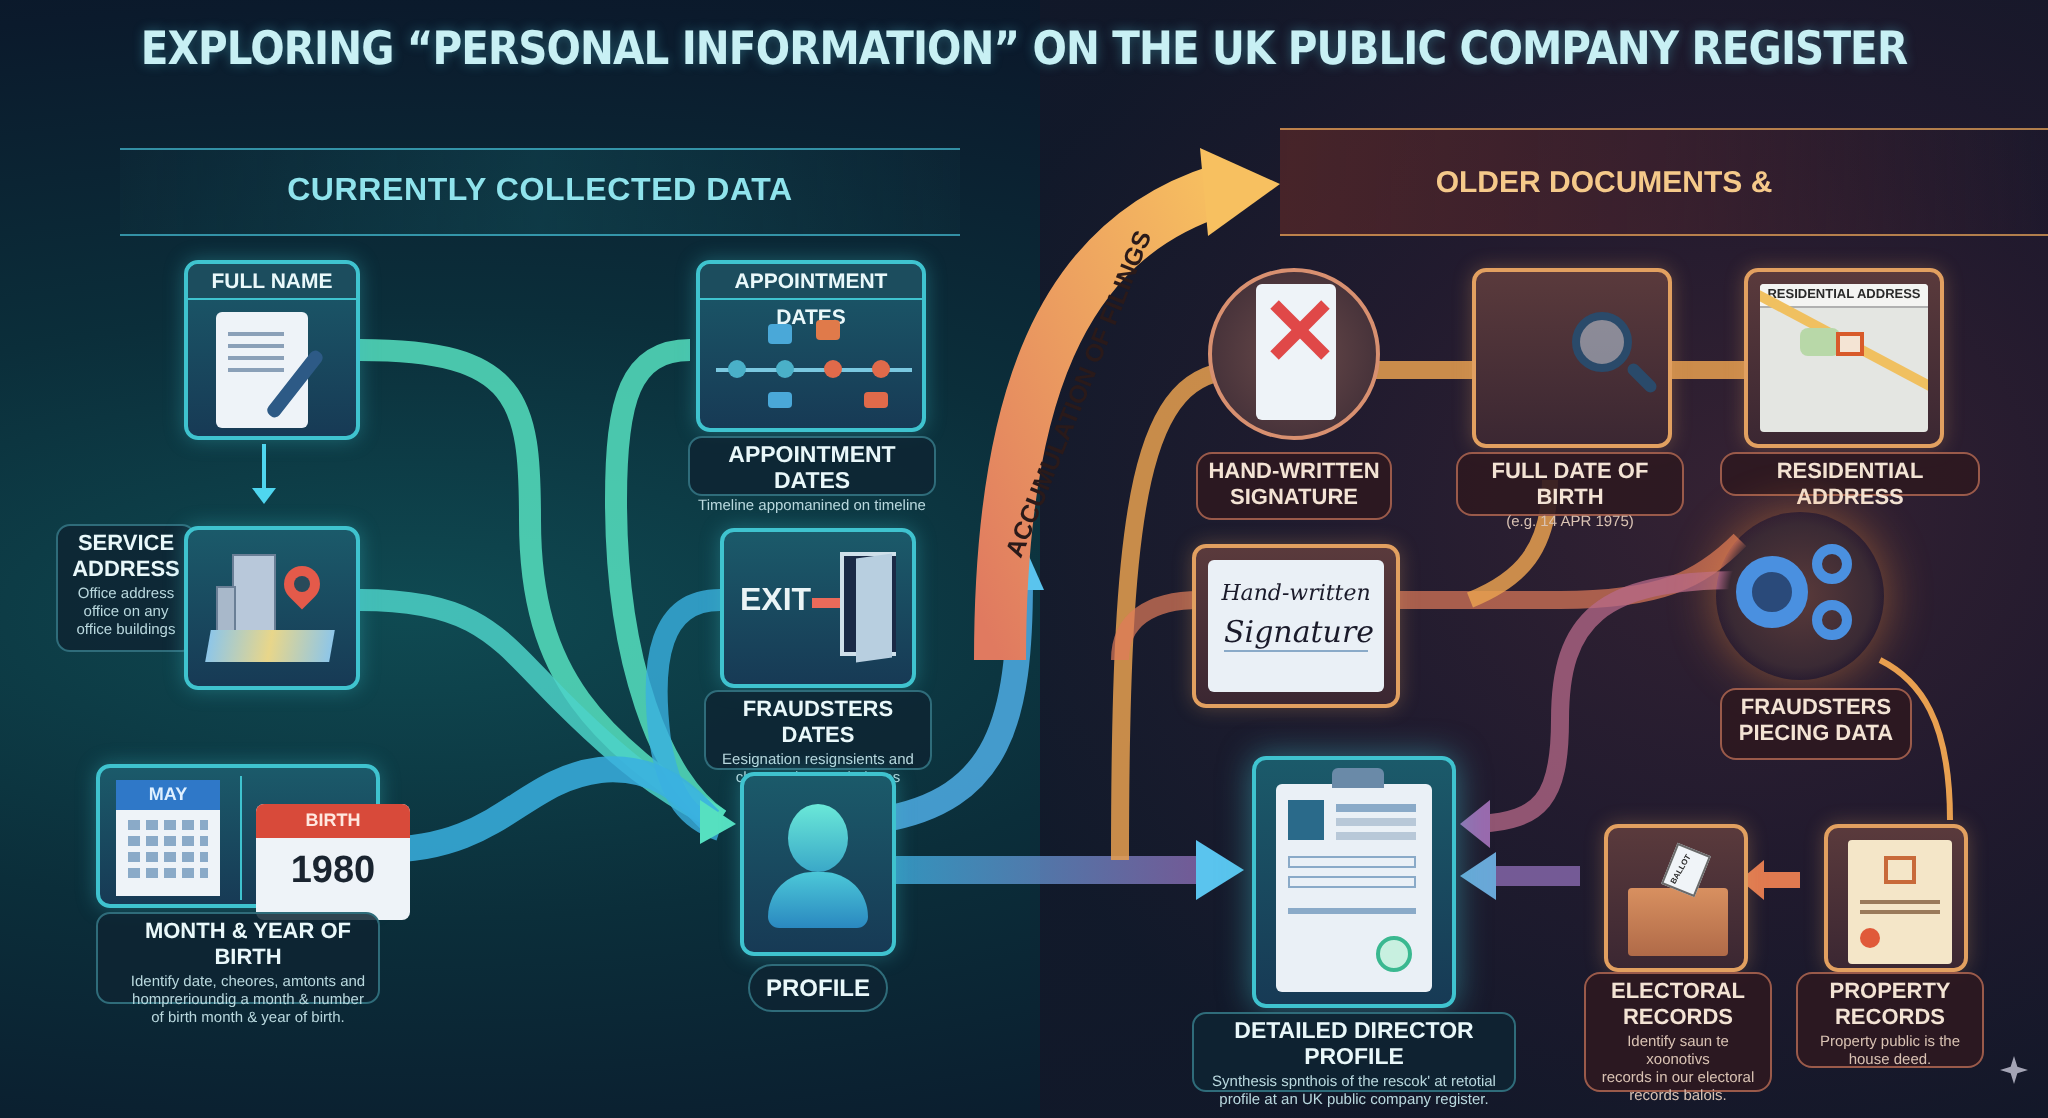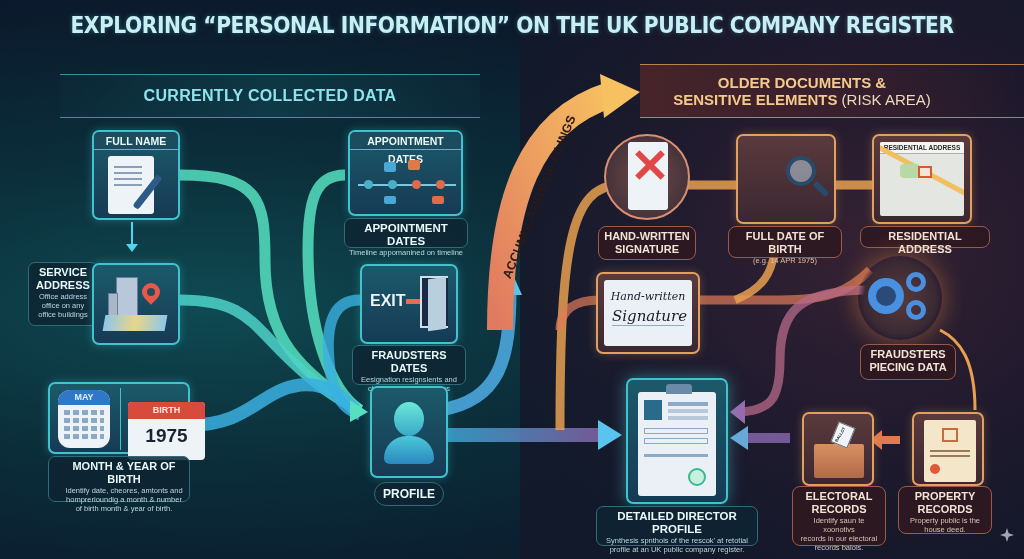--- a/index.html
+++ b/index.html
@@ -122,24 +122,20 @@
 </svg>
 
 <div class="title">EXPLORING “PERSONAL INFORMATION” ON THE UK PUBLIC COMPANY REGISTER</div>
 
 <div class="section-banner-blue">
   <span>CURRENTLY COLLECTED DATA</span>
 </div>
 
 <div class="section-banner-orange">
   <div class="l1">OLDER DOCUMENTS &amp;</div>
-  <div class="l2">
-    <span>SENSITIVE ELEMENTS</span>
-    <span class="light">(RISK AREA)</span>
-  </div>
 </div>
 
 <div class="abs" style="left:452px;top:190px;font-weight:bold;font-size:12.5px;color:#2a1a1a;transform:rotate(-68deg);transform-origin:center;white-space:nowrap;">ACCUMULATION OF FILINGS</div>
 
 <div class="card" style="left:92px;top:130px;width:88px;height:90px;">
   <div class="card-head">FULL NAME</div>
   <div style="position:relative;height:68px;">
     <div class="paper" style="left:14px;top:6px;width:46px;height:58px;"></div>
     <div style="position:absolute;left:20px;top:16px;width:28px;height:2px;background:#8aa0b8;box-shadow:0 6px 0 #8aa0b8,0 12px 0 #8aa0b8,0 18px 0 #8aa0b8;"></div>
     <div style="position:absolute;left:50px;top:22px;width:7px;height:40px;background:#2d5a86;border-radius:3px;transform:rotate(38deg);"></div>
@@ -159,28 +155,28 @@
   <div style="position:relative;height:100%;">
     <div style="position:absolute;left:22px;top:12px;width:22px;height:40px;background:#b8c8da;border:1px solid #6a7f96;"></div>
     <div style="position:absolute;left:14px;top:28px;width:10px;height:24px;background:#a8b8ca;border:1px solid #6a7f96;"></div>
     <div style="position:absolute;left:10px;top:50px;width:62px;height:16px;background:linear-gradient(90deg,#8ec6e8,#e8d68a,#8ec6e8);transform:skewX(-10deg);"></div>
     <div style="position:absolute;left:48px;top:18px;width:18px;height:18px;background:#e45a4a;border-radius:50% 50% 50% 0;transform:rotate(-45deg);"></div>
     <div style="position:absolute;left:53px;top:23px;width:8px;height:8px;background:#2a4a5a;border-radius:50%;"></div>
   </div>
 </div>
 
 <div class="card" style="left:48px;top:382px;width:142px;height:72px;">
-  <div style="position:absolute;left:8px;top:6px;width:52px;height:58px;background:#eef3f8;border-radius:12px;overflow:hidden;">
+  <div style="position:absolute;left:8px;top:6px;width:52px;height:58px;background:#eef3f8;border-radius:0;overflow:hidden;">
     <div style="background:#2f78c8;color:#dff0ff;font-size:9px;font-weight:bold;text-align:center;height:15px;line-height:15px;">MAY</div>
     <div style="margin:5px 6px;height:30px;background:repeating-linear-gradient(90deg,#8aaac8 0 6px,transparent 6px 9px);-webkit-mask:repeating-linear-gradient(180deg,#000 0 5px,transparent 5px 8px);"></div>
   </div>
   <div style="position:absolute;left:70px;top:4px;width:1px;height:62px;background:#3fc3cf;"></div>
   <div style="position:absolute;left:78px;top:18px;width:77px;height:58px;background:#eef3f8;border-radius:4px;overflow:hidden;">
     <div style="background:#d84a3a;color:#ffe8e0;font-size:9px;font-weight:bold;text-align:center;height:17px;line-height:17px;">BIRTH</div>
-    <div style="color:#1a2430;font-size:19px;font-weight:bold;text-align:center;line-height:34px;">1975</div>
+    <div style="color:#1a2430;font-size:19px;font-weight:bold;text-align:center;line-height:34px;">1980</div>
   </div>
 </div>
 <div class="caption-blue" style="left:48px;top:456px;width:142px;height:46px;padding-left:14px;">
   <div class="h">MONTH &amp; YEAR OF BIRTH</div>
   <div class="s">Identify date, cheores, amtonts and</div>
   <div class="s">homprerioundig a month &amp; number</div>
   <div class="s">of birth month &amp; year of birth.</div>
 </div>
 
 <div class="card" style="left:348px;top:130px;width:115px;height:86px;">

